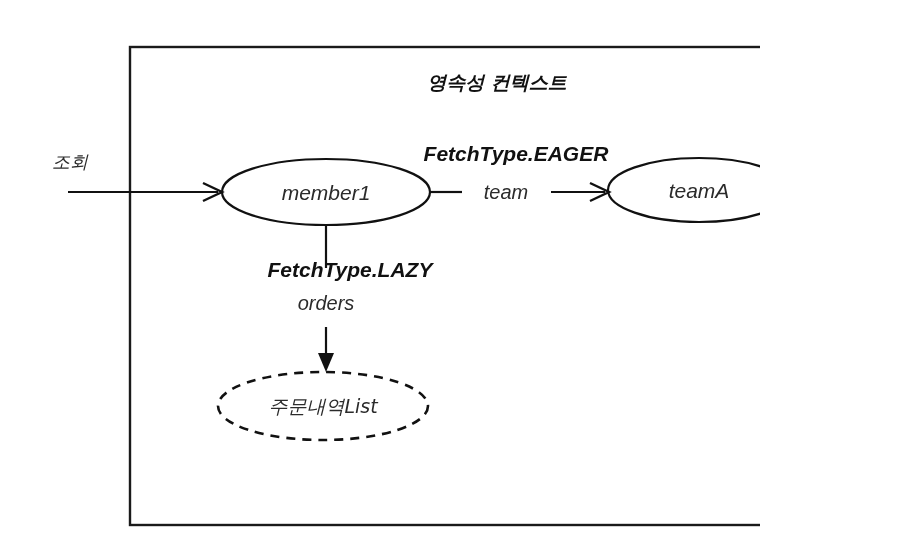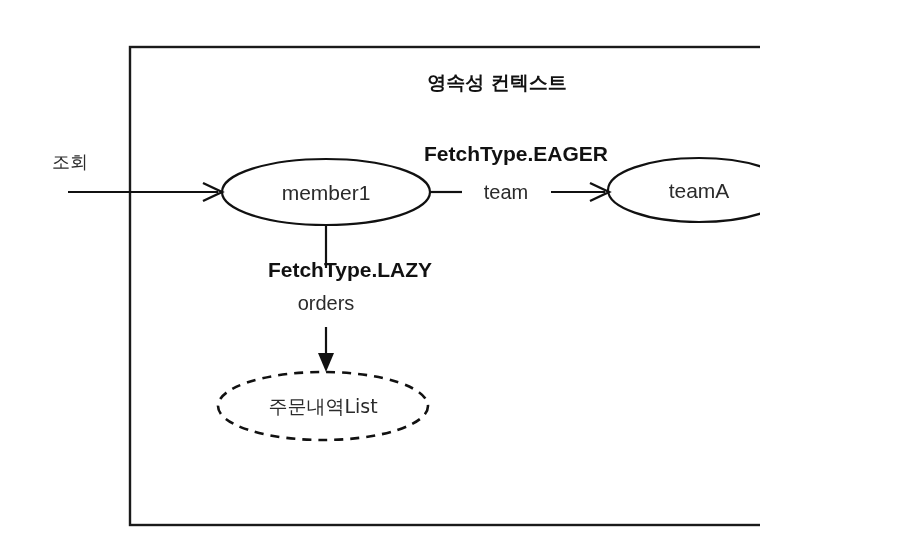--- a/index.html
+++ b/index.html
@@ -10,20 +10,21 @@
   }
   body {
     font-family: "Liberation Sans", "DejaVu Sans", sans-serif;
   }
   #canvas {
     position: relative;
     width: 760px;
     height: 559px;
     background: #ffffff;
     overflow: hidden;
+    font-style: italic;
   }
   #diagram-svg {
     position: absolute;
     top: 0;
     left: 0;
     width: 910px;
     height: 559px;
   }
   .node-text {
     font-family: "Liberation Sans", "DejaVu Sans", sans-serif;

